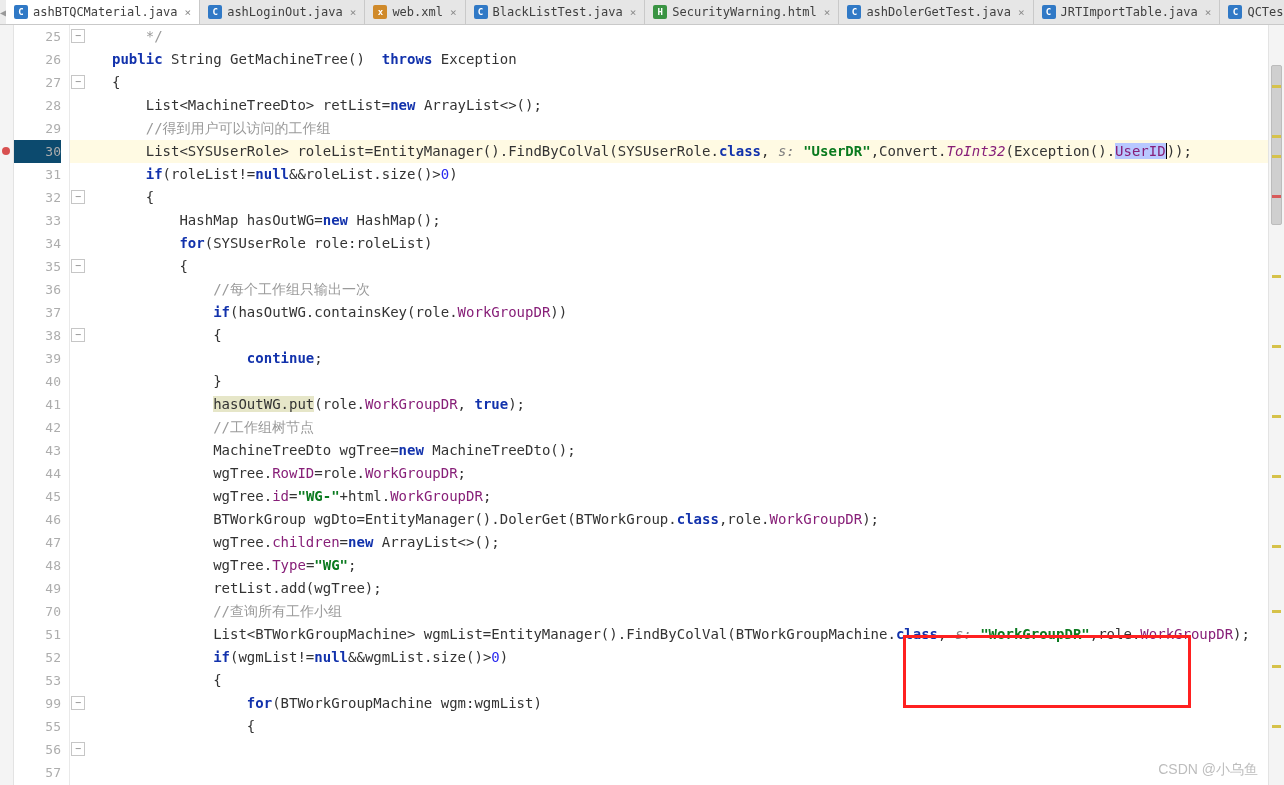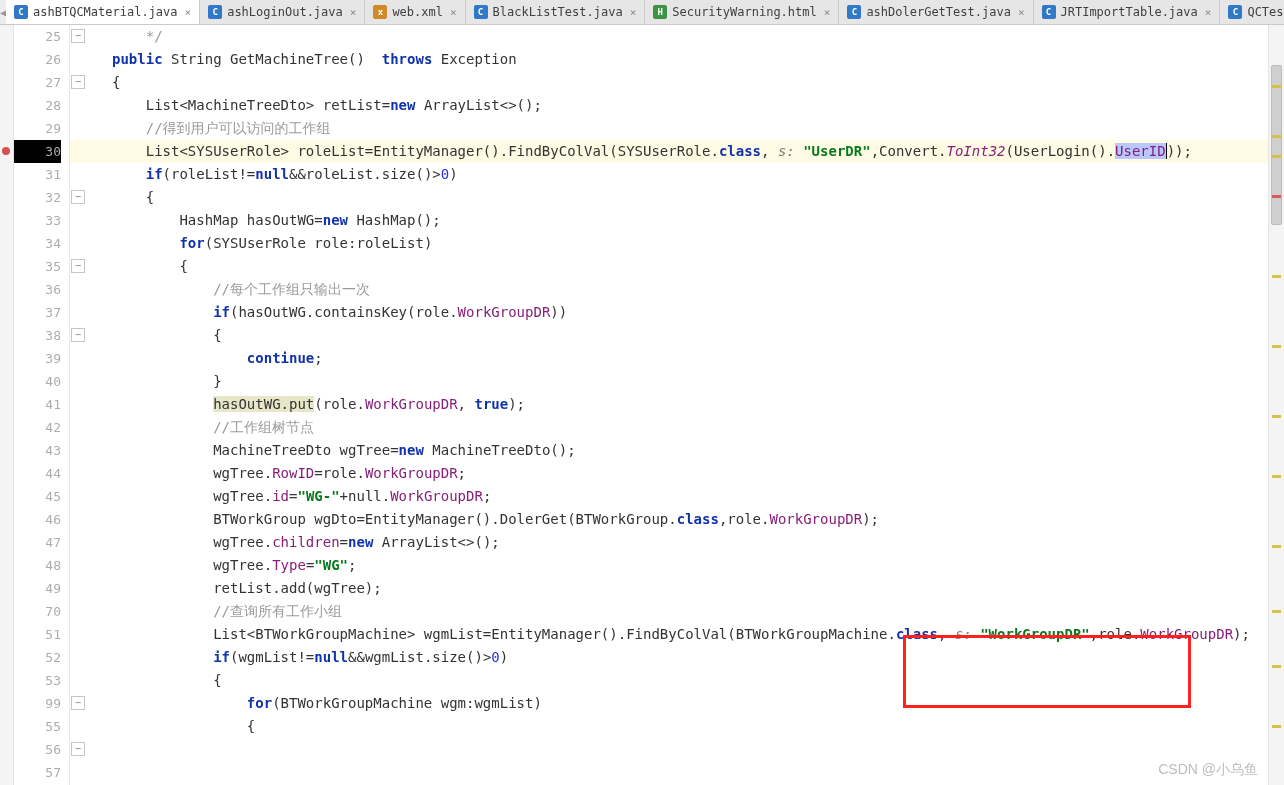--- a/index.html
+++ b/index.html
@@ -19,21 +19,21 @@
 
   
   .editor { display: flex; flex: 1; min-height: 0; position: relative; }
   .thin-gutter { width: 14px; background: #f4f4f4; border-right: 1px solid #e3e3e3; }
   .gutter { width: 56px; background: #ffffff; color: #adadad; text-align: right; padding-right: 8px; font-size: 13px; border-right: 1px solid #e9e9e9; }
   .fold-gutter { width: 18px; background: #ffffff; position: relative; }
   .code-col { flex: 1; background: #ffffff; position: relative; overflow: hidden; }
   .row { height: 23px; line-height: 23px; white-space: pre; }
   .code-col .row { padding-left: 24px; color: #333; }
   .code-col .row.hl { background: #fffae3; }
-  .gutter .row.hl { background: #000000; }
+  .gutter .row.hl { background: #0c4a6e; }
   .fold-gutter .row.hl { background: #fffae3; }
   .breakpoint-dot { position: absolute; left: 2px; width: 8px; height: 8px; border-radius: 50%; background: #d85050; }
 
   .fold-icon { position: absolute; left: 1px; width: 14px; height: 14px; border: 1px solid #c6c6c6; background: #fff; display: flex; align-items: center; justify-content: center; font-size: 10px; color: #888; line-height: 1; }
 
   
   .kw { color: #1232ac; font-weight: 600; }
   .cm { color: #9a9a9a; }
   .str { color: #0a7a1f; font-weight: 600; }
   .fld { color: #871f78; }
@@ -181,36 +181,36 @@
         <div class="row" style="position: relative;"></div>
         <div class="row" style="position: relative;"><div class="fold-icon" style="top: 4px;">−</div></div>
         <div class="row" style="position: relative;"></div>
       </div>
     <div class="code-col" id="code">
       <div class="row"><span class="cm">    */</span></div>
       <div class="row"><span class="kw">public</span><span> String </span><span>GetMachineTree</span><span>()  </span><span class="kw">throws</span><span> Exception</span></div>
       <div class="row">{</div>
       <div class="row"><span>    List&lt;MachineTreeDto&gt; retList=</span><span class="kw">new</span><span> ArrayList&lt;&gt;();</span></div>
       <div class="row"><span class="cm">    //得到用户可以访问的工作组</span></div>
-      <div class="row hl"><span>    List&lt;SYSUserRole&gt; roleList=EntityManager().FindByColVal(SYSUserRole.</span><span class="kw">class</span><span>, </span><span class="ann">s: </span><span class="str">"UserDR"</span><span>,Convert.</span><span class="fld-i">ToInt32</span><span>(UserLogin().</span><span class="fld hl-caret">UserID</span><span class="caret"></span><span>));</span></div>
+      <div class="row hl"><span>    List&lt;SYSUserRole&gt; roleList=EntityManager().FindByColVal(SYSUserRole.</span><span class="kw">class</span><span>, </span><span class="ann">s: </span><span class="str">"UserDR"</span><span>,Convert.</span><span class="fld-i">ToInt32</span><span>(Exception().</span><span class="fld hl-caret">UserID</span><span class="caret"></span><span>));</span></div>
       <div class="row"><span>    </span><span class="kw">if</span><span>(roleList!=</span><span class="kw">null</span><span>&amp;&amp;roleList.size()&gt;</span><span class="num">0</span><span>)</span></div>
       <div class="row">    {</div>
       <div class="row"><span>        HashMap hasOutWG=</span><span class="kw">new</span><span> HashMap();</span></div>
       <div class="row"><span>        </span><span class="kw">for</span><span>(SYSUserRole role:roleList)</span></div>
       <div class="row">        {</div>
       <div class="row"><span class="cm">            //每个工作组只输出一次</span></div>
       <div class="row"><span>            </span><span class="kw">if</span><span>(hasOutWG.containsKey(role.</span><span class="fld">WorkGroupDR</span><span>))</span></div>
       <div class="row">            {</div>
       <div class="row"><span>                </span><span class="kw">continue</span><span>;</span></div>
       <div class="row">            }</div>
       <div class="row"><span>            </span><span class="hl-usage">hasOutWG.put</span><span>(role.</span><span class="fld">WorkGroupDR</span><span>, </span><span class="kw">true</span><span>);</span></div>
       <div class="row"><span class="cm">            //工作组树节点</span></div>
       <div class="row"><span>            MachineTreeDto wgTree=</span><span class="kw">new</span><span> MachineTreeDto();</span></div>
       <div class="row"><span>            wgTree.</span><span class="fld">RowID</span><span>=role.</span><span class="fld">WorkGroupDR</span><span>;</span></div>
-      <div class="row"><span>            wgTree.</span><span class="fld">id</span><span>=</span><span class="str">"WG-"</span><span>+null.</span><span class="fld">WorkGroupDR</span><span>;</span></div>
+      <div class="row"><span>            wgTree.</span><span class="fld">id</span><span>=</span><span class="str">"WG-"</span><span>+html.</span><span class="fld">WorkGroupDR</span><span>;</span></div>
       <div class="row"><span>            BTWorkGroup wgDto=EntityManager().DolerGet(BTWorkGroup.</span><span class="kw">class</span><span>,role.</span><span class="fld">WorkGroupDR</span><span>);</span></div>
       <div class="row"><span>            wgTree.</span><span class="fld">children</span><span>=</span><span class="kw">new</span><span> ArrayList&lt;&gt;();</span></div>
       <div class="row"><span>            wgTree.</span><span class="fld">Type</span><span>=</span><span class="str">"WG"</span><span>;</span></div>
       <div class="row">            retList.add(wgTree);</div>
       <div class="row"><span class="cm">            //查询所有工作小组</span></div>
       <div class="row"><span>            List&lt;BTWorkGroupMachine&gt; wgmList=EntityManager().FindByColVal(BTWorkGroupMachine.</span><span class="kw">class</span><span>, </span><span class="ann">s: </span><span class="str">"WorkGroupDR"</span><span>,role.</span><span class="fld">WorkGroupDR</span><span>);</span></div>
       <div class="row"><span>            </span><span class="kw">if</span><span>(wgmList!=</span><span class="kw">null</span><span>&amp;&amp;wgmList.size()&gt;</span><span class="num">0</span><span>)</span></div>
       <div class="row">            {</div>
       <div class="row"><span>                </span><span class="kw">for</span><span>(BTWorkGroupMachine wgm:wgmList)</span></div>
       <div class="row">                {</div>

